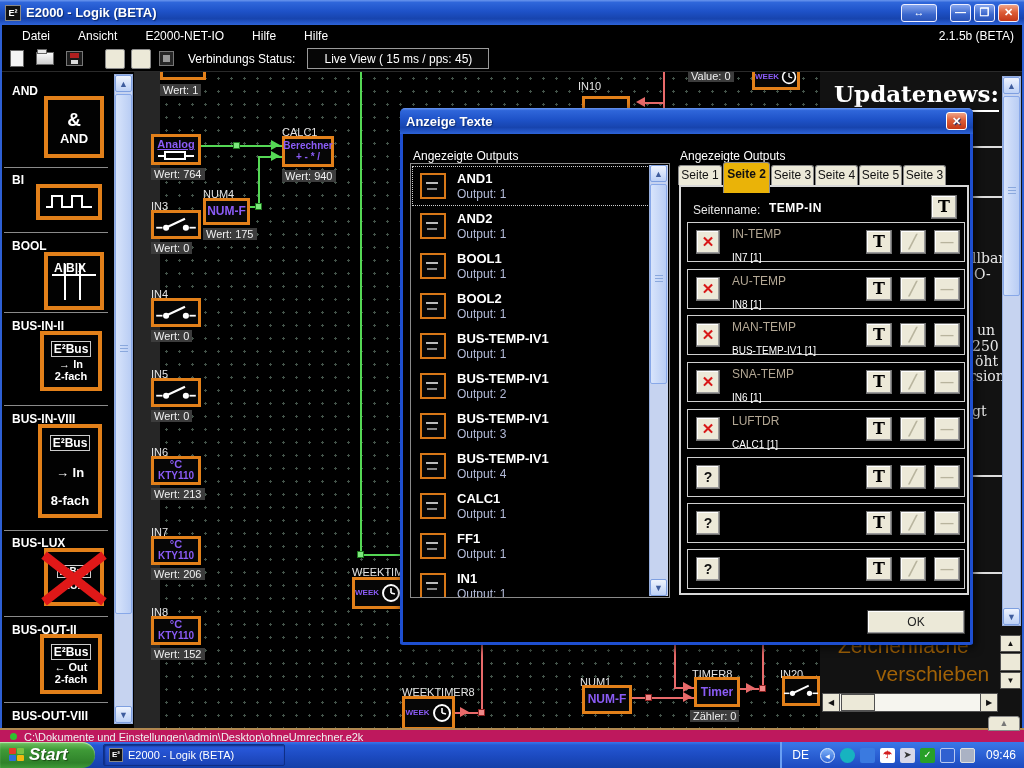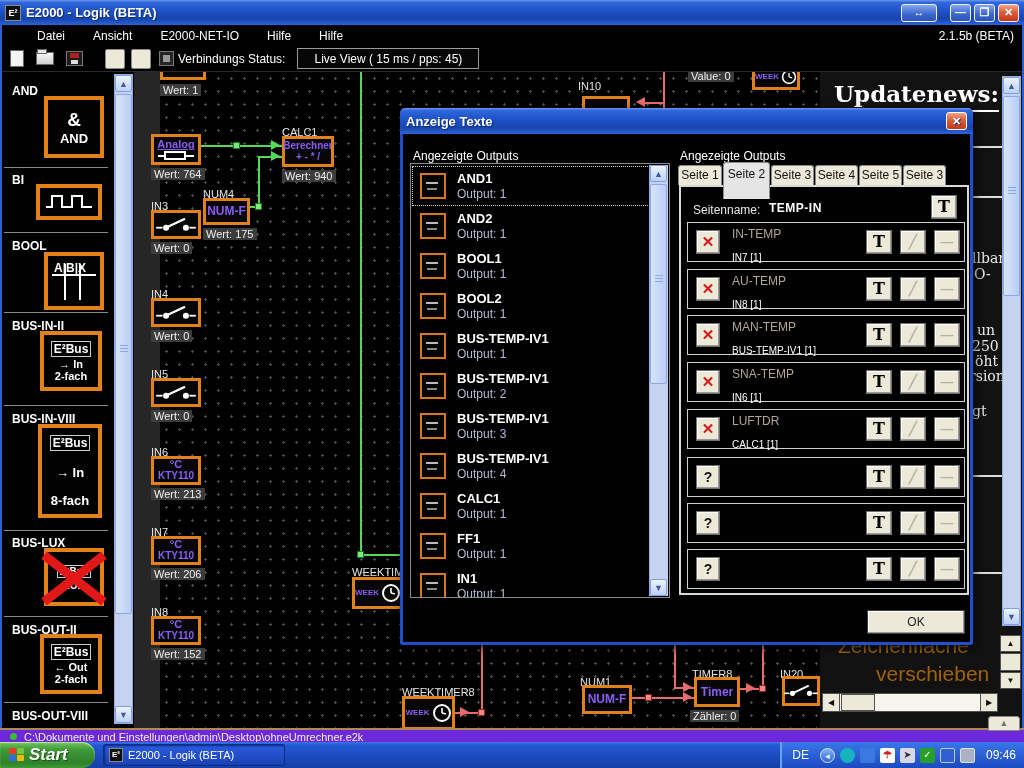--- a/index.html
+++ b/index.html
@@ -16,35 +16,35 @@
   .winbtns{margin-left:auto;display:flex;gap:3px;align-items:center}
   .winbtn{width:21px;height:18px;border:1px solid #eef;border-radius:3px;color:#fff;font-size:11px;
     line-height:15px;text-align:center;background:linear-gradient(#86a6ee,#3a66cc 60%,#2b54b8);font-weight:bold}
   .winbtn.wide{width:36px}
   .winbtn.close{background:linear-gradient(#f0a488,#dd5e38 45%,#c43818)}
   .edge{position:absolute;background:#2d5fd4;z-index:29}
 
   .menubar{position:absolute;left:2px;top:25px;width:1020px;height:21px;background:#000;
     display:flex;align-items:center;color:#fff;font-size:12px;z-index:28}
   .menuitem{padding:0 14px}
-  .menuitem:first-child{padding-left:35px}
+  .menuitem:first-child{padding-left:20px}
   .version{margin-left:auto;padding-right:8px;font-size:12px;color:#fff}
 
   .toolbar{position:absolute;left:2px;top:46px;width:1020px;height:26px;background:#000;
     display:flex;align-items:center;color:#fff;font-size:12px;z-index:28;border-bottom:1px solid #2a2a2a}
   .tb-new{width:14px;height:17px;background:#f4f4f4;margin-left:8px;border:1px solid #666}
   .tb-open{width:18px;height:13px;background:linear-gradient(#fafafa,#cfcfcf);margin-left:12px;border:1px solid #666;position:relative}
   .tb-open:before{content:"";position:absolute;left:0;top:-4px;width:8px;height:3px;background:#e8e8e8;border:1px solid #666}
   .tb-save{width:17px;height:15px;background:#1b1b1b;border:1px solid #777;margin-left:12px;position:relative}
   .tb-save:before{content:"";position:absolute;left:3px;top:1px;right:3px;height:5px;background:#b02020}
   .tb-save:after{content:"";position:absolute;left:4px;bottom:1px;right:4px;height:4px;background:#ddd}
   .tb-beige{width:20px;height:20px;background:#ece9d8;border:1px solid #8a8a8a;border-radius:2px}
   .tb-small{width:15px;height:15px;background:#262626;border:1px solid #777;display:flex;align-items:center;justify-content:center}
   .tb-small span{width:7px;height:7px;background:#999;display:block}
-  .conn-label{margin-left:4px}
+  .conn-label{margin-left:14px}
   .conn-box{margin-left:12px;width:182px;height:21px;border:1px solid #9a9a9a;background:#060606;
     display:flex;align-items:center;justify-content:center;font-size:12px;color:#fff}
 
   
   .sidebar{position:absolute;left:2px;top:72px;width:132px;height:656px;background:#000;z-index:5}
   .pal-label{position:absolute;left:10px;color:#fff;font-weight:bold;font-size:12px}
   .pal-sep{position:absolute;left:2px;width:104px;height:1px;background:#8a8a8a}
   .picon{position:absolute;border:4px solid #e2801a;background:#020202;color:#fff;display:flex;
     flex-direction:column;align-items:center;justify-content:center;text-align:center}
   .picon .big{font-size:19px;font-weight:bold}
@@ -113,41 +113,41 @@
   .litem.sel{border:1px dotted #cfcfcf}
   .licon{position:absolute;left:7px;top:6px;width:26px;height:26px;border:2px solid #d87818;background:#050505;
     background-image:linear-gradient(#bbb 0 0),linear-gradient(#888 0 0);background-repeat:no-repeat;
     background-size:12px 2px,10px 2px;background-position:4px 7px,5px 13px}
   .lname{position:absolute;left:44px;top:4px;font-size:13px;font-weight:bold;color:#fff;white-space:nowrap}
   .lout{position:absolute;left:44px;top:20px;font-size:12px;color:#b4bcda;white-space:nowrap}
   .lscroll{position:absolute;right:1px;top:1px;width:19px;height:431px;background:#c6d3f0;border-left:1px solid #96aede}
 
   .tab{position:absolute;height:20px;background:#ece9d8;border:1px solid #8a8a8a;border-bottom:none;
     border-radius:3px 3px 0 0;color:#111;font-size:12px;text-align:center;line-height:19px}
-  .tab.active{height:37px;background:#e5e5e5;font-weight:normal;line-height:22px;z-index:2}
+  .tab.active{height:31px;background:#eab308;font-weight:bold;line-height:22px;z-index:2}
   .rpanel{position:absolute;left:276px;top:77px;width:290px;height:410px;border:2px solid #d8d8d8;background:#000}
   .sname-label{position:absolute;left:12px;top:16px;color:#e8e8e8;font-size:12px}
   .sname-val{position:absolute;left:88px;top:14px;color:#fff;font-size:12px;font-weight:bold;letter-spacing:.5px}
   .tbtn{position:absolute;width:26px;height:24px;background:#ece9d8;border:1px solid #707070;
     box-shadow:inset -1px -1px 0 #9a9a9a,inset 1px 1px 0 #fff;color:#000;
     font-family:"DejaVu Serif",serif;font-weight:bold;font-size:16px;text-align:center;line-height:22px}
   .tbtn.dis{color:#b8b49e;font-family:"Liberation Sans",sans-serif;font-size:13px;font-weight:bold}
   .drow{position:absolute;left:6px;width:278px;height:40px;border:1px solid #cfcfcf;background:#000}
   .xqbtn{position:absolute;left:8px;top:7px;width:24px;height:24px;background:#ece9d8;border:1px solid #707070;
     box-shadow:inset -1px -1px 0 #9a9a9a,inset 1px 1px 0 #fff;text-align:center;line-height:22px;
     font-weight:bold;font-size:14px;color:#111}
   .xqbtn.x{color:#d81818;font-size:15px}
   .rname1{position:absolute;left:44px;top:4px;font-size:12px;color:#b3a794;white-space:nowrap}
   .rname2{position:absolute;left:44px;top:29px;font-size:10px;color:#ffffff;white-space:nowrap}
   .okbtn{position:absolute;left:464px;top:502px;width:98px;height:24px;background:#ece9d8;
     border:1px solid #404040;box-shadow:inset -1px -1px 0 #9a9a9a,inset 1px 1px 0 #fff;
     color:#222;font-size:12px;text-align:center;line-height:22px}
 
   
-  .statusbar{position:absolute;left:0;top:728px;width:1024px;height:15px;background:#6d28d9;
+  .statusbar{position:absolute;left:0;top:728px;width:1024px;height:15px;background:#be185d;
     border-top:2px solid #b08850;display:flex;align-items:center;z-index:31}
   .sdot{width:7px;height:7px;border-radius:50%;background:#30c030;margin:0 7px 0 10px}
   .spath{color:#f0f0f0;font-size:11px}
   .corner-btn{position:absolute;left:988px;top:716px;width:32px;height:15px;background:#ece9d8;
     border:1px solid #888;border-radius:3px 3px 0 0;color:#777;font-size:9px;text-align:center;line-height:13px;z-index:32}
 
   .taskbar{position:absolute;left:0;top:742px;width:1024px;height:26px;
     background:linear-gradient(180deg,#3a77e8 0%,#2458d4 12%,#1c4ac0 55%,#1540a8 100%);z-index:33;display:flex;align-items:center}
   .startbtn{width:95px;height:26px;border-radius:0 13px 13px 0;
     background:linear-gradient(180deg,#73c465 0%,#3f9a37 30%,#2f822a 80%,#3f9a37 100%);

